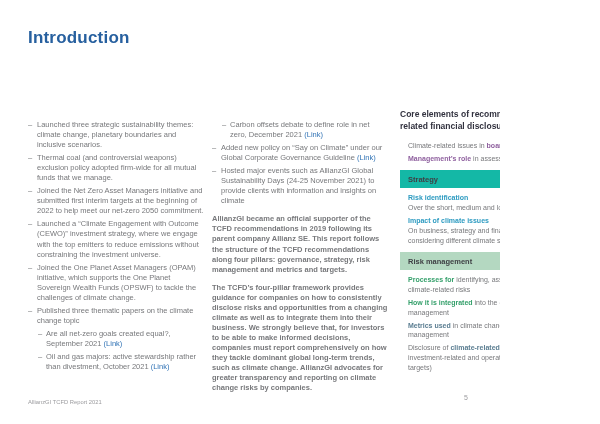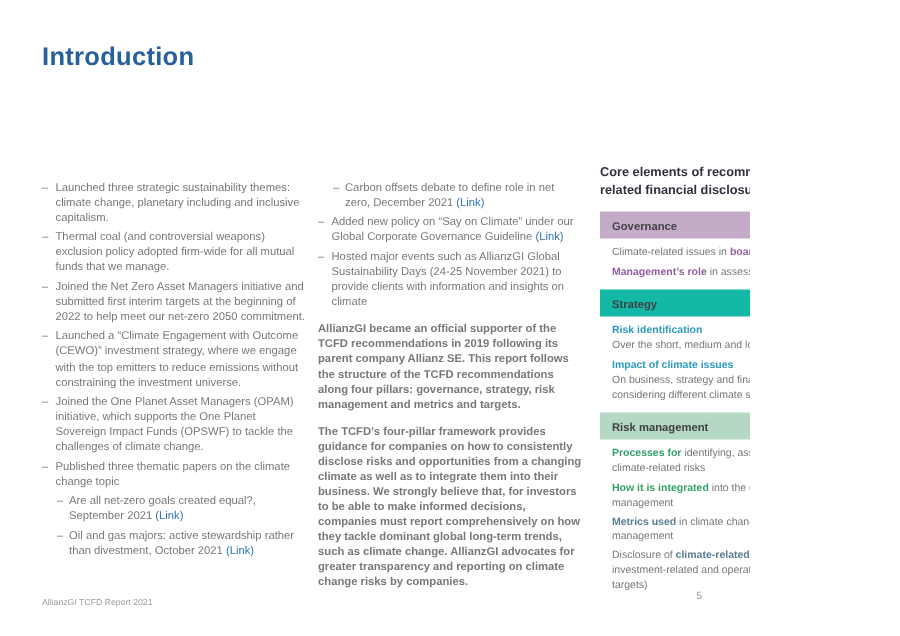--- a/index.html
+++ b/index.html
@@ -53,37 +53,37 @@
 </head>
 <body>
 
 <div class="page">
 
   <h1 class="intro-title" style="color: rgb(39, 96, 159);">Introduction</h1>
 
   <div class="col col-left">
     <div class="bullet">
       <span class="dash">–</span>
-      <span>Launched three strategic sustainability themes: climate change, planetary including and inclusive capitalism.</span>
+      <span>Launched three strategic sustainability themes: climate change, planetary boundaries and inclusive scenarios.</span>
     </div>
     <div class="bullet">
       <span class="dash">–</span>
       <span>Thermal coal (and controversial weapons) exclusion policy adopted firm-wide for all mutual funds that we manage.</span>
     </div>
     <div class="bullet">
       <span class="dash">–</span>
       <span>Joined the Net Zero Asset Managers initiative and submitted first interim targets at the beginning of 2022 to help meet our net-zero 2050 commitment.</span>
     </div>
     <div class="bullet">
       <span class="dash">–</span>
       <span>Launched a “Climate Engagement with Outcome (CEWO)” investment strategy, where we engage with the top emitters to reduce emissions without constraining the investment universe.</span>
     </div>
     <div class="bullet">
       <span class="dash">–</span>
-      <span>Joined the One Planet Asset Managers (OPAM) initiative, which supports the One Planet Sovereign Impact Funds (OPSWF) to tackle the challenges of climate change.</span>
+      <span>Joined the One Planet Asset Managers (OPAM) initiative, which supports the One Planet Sovereign Wealth Funds (OPSWF) to tackle the challenges of climate change.</span>
     </div>
     <div class="bullet">
       <span class="dash">–</span>
       <span>Published three thematic papers on the climate change topic</span>
     </div>
     <div class="bullet sub">
       <span class="dash">–</span>
       <span><span>Are all net-zero goals created equal?, September 2021 </span><a class="link" style="color: rgb(49, 115, 181);">(Link)</a></span>
     </div>
     <div class="bullet sub">
@@ -105,21 +105,20 @@
       <span class="dash">–</span>
       <span>Hosted major events such as AllianzGI Global Sustainability Days (24-25 November 2021) to provide clients with information and insights on climate</span>
     </div>
     <p class="para" style="margin-bottom:0;">AllianzGI became an official supporter of the TCFD recommendations in 2019 following its parent company Allianz SE. This report follows the structure of the TCFD recommendations along four pillars: governance, strategy, risk management and metrics and targets.</p>
     <p class="para" style="margin-bottom:0;">The TCFD’s four-pillar framework provides guidance for companies on how to consistently disclose risks and opportunities from a changing climate as well as to integrate them into their business. We strongly believe that, for investors to be able to make informed decisions, companies must report comprehensively on how they tackle dominant global long-term trends, such as climate change. AllianzGI advocates for greater transparency and reporting on climate change risks by companies.</p>
   </div>
 
   <div class="panel">
     <p class="panel-title" style="color: rgb(50, 50, 63);">Core elements of recommended climate-related financial disclosures*</p>
 
-    <div class="band first" style="background: rgb(196, 171, 200);">Governance</div>
     <div class="pline"><span>Climate-related issues in </span><span class="pstrong" style="color: rgb(142, 95, 158);">board oversight</span></div>
     <div class="pline"><span class="pstrong" style="color: rgb(142, 95, 158);">Management’s role</span><span> in assessment and management</span></div>
 
     <div class="band" style="background: #14b8a6;">Strategy</div>
     <div class="pline"><span class="phead" style="color: rgb(45, 155, 193);">Risk identification</span><span>Over the short, medium and long term</span></div>
     <div class="pline"><span class="phead" style="color: rgb(45, 155, 193);">Impact of climate issues</span><span>On business, strategy and financial planning resilience considering different climate scenarios</span></div>
 
     <div class="band" style="background: rgb(180, 216, 193);">Risk management</div>
     <div class="pline"><span class="pstrong" style="color: rgb(53, 160, 107);">Processes for</span><span> identifying, assessing and managing climate-related risks</span></div>
     <div class="pline"><span class="pstrong" style="color: rgb(53, 160, 107);">How it is integrated</span><span> into the organisation’s overall risk management</span></div>

